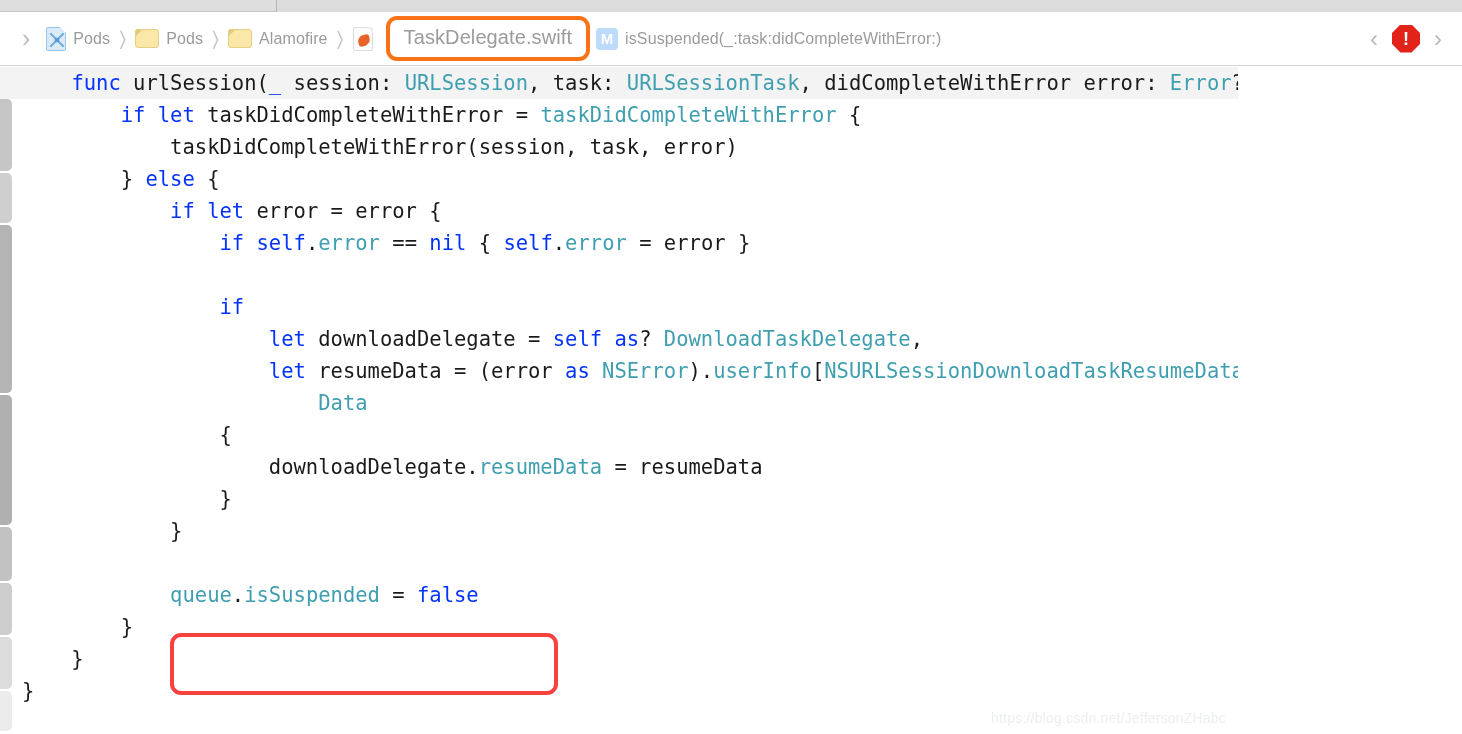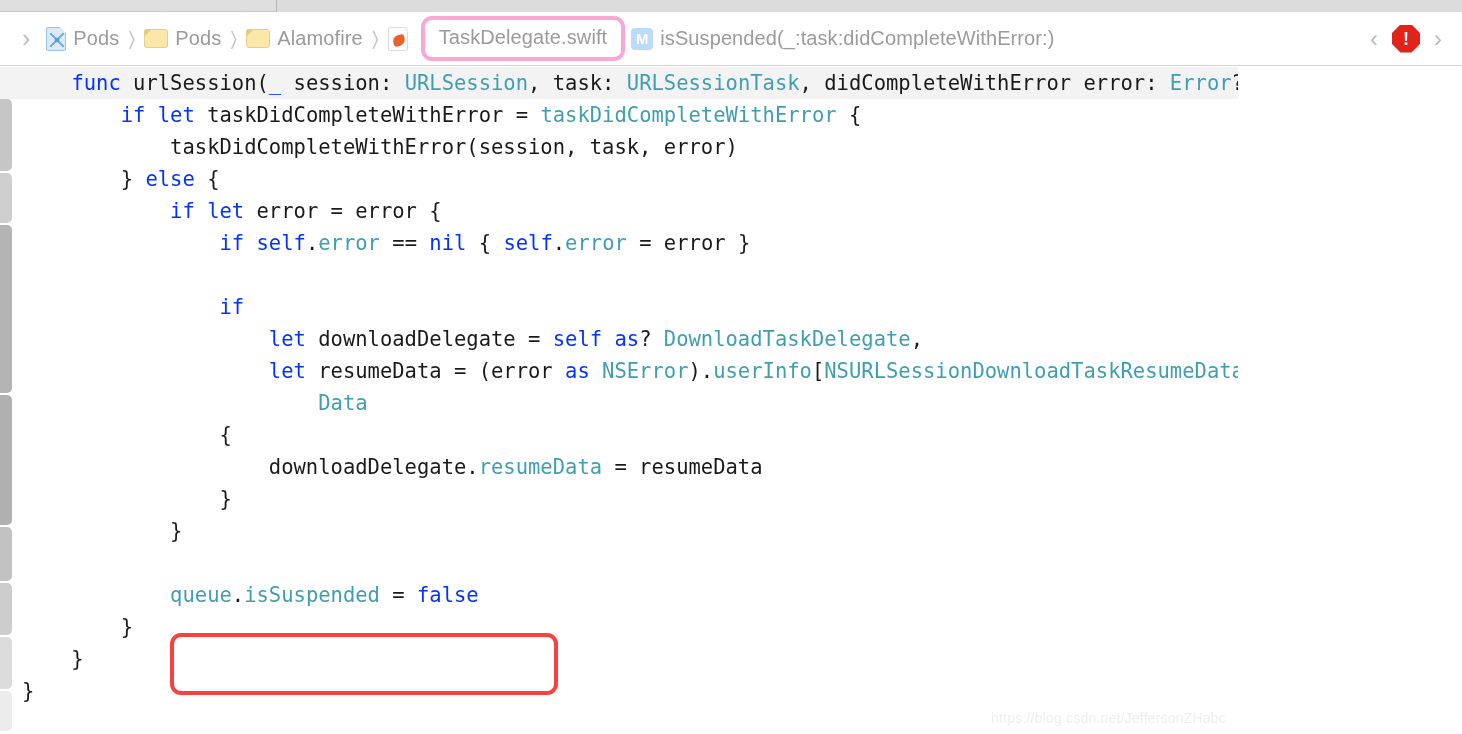--- a/index.html
+++ b/index.html
@@ -72,21 +72,21 @@
     min-width: 0;
   }
 
   .crumb {
     display: flex;
     align-items: center;
     gap: 7px;
     white-space: nowrap;
   }
   .crumb-label {
-    font-size: 20px;
+    font-size: 16px;
     color: #9b9b9b;
     letter-spacing: 0.1px;
   }
   .crumb-sep {
     color: #c5c5c5;
     font-size: 21px;
     font-weight: 300;
     margin: 0 9px;
     user-select: none;
   }
@@ -165,21 +165,21 @@
     color: #ffffff;
     font-size: 15px;
     font-weight: 700;
     line-height: 22px;
     text-align: center;
     font-family: "Liberation Sans", sans-serif;
   }
 
   
   .crumb-highlight {
-    border: 4px solid #f9a8d4;
+    border: 4px solid #f97316;
     border-radius: 11px;
     padding: 6px 14px 8px 14px;
     margin-left: 6px;
     margin-right: 6px;
   }
   .crumb-highlight .crumb-label { font-size: 20px; }
 
   
   .jump-right {
     display: flex;

